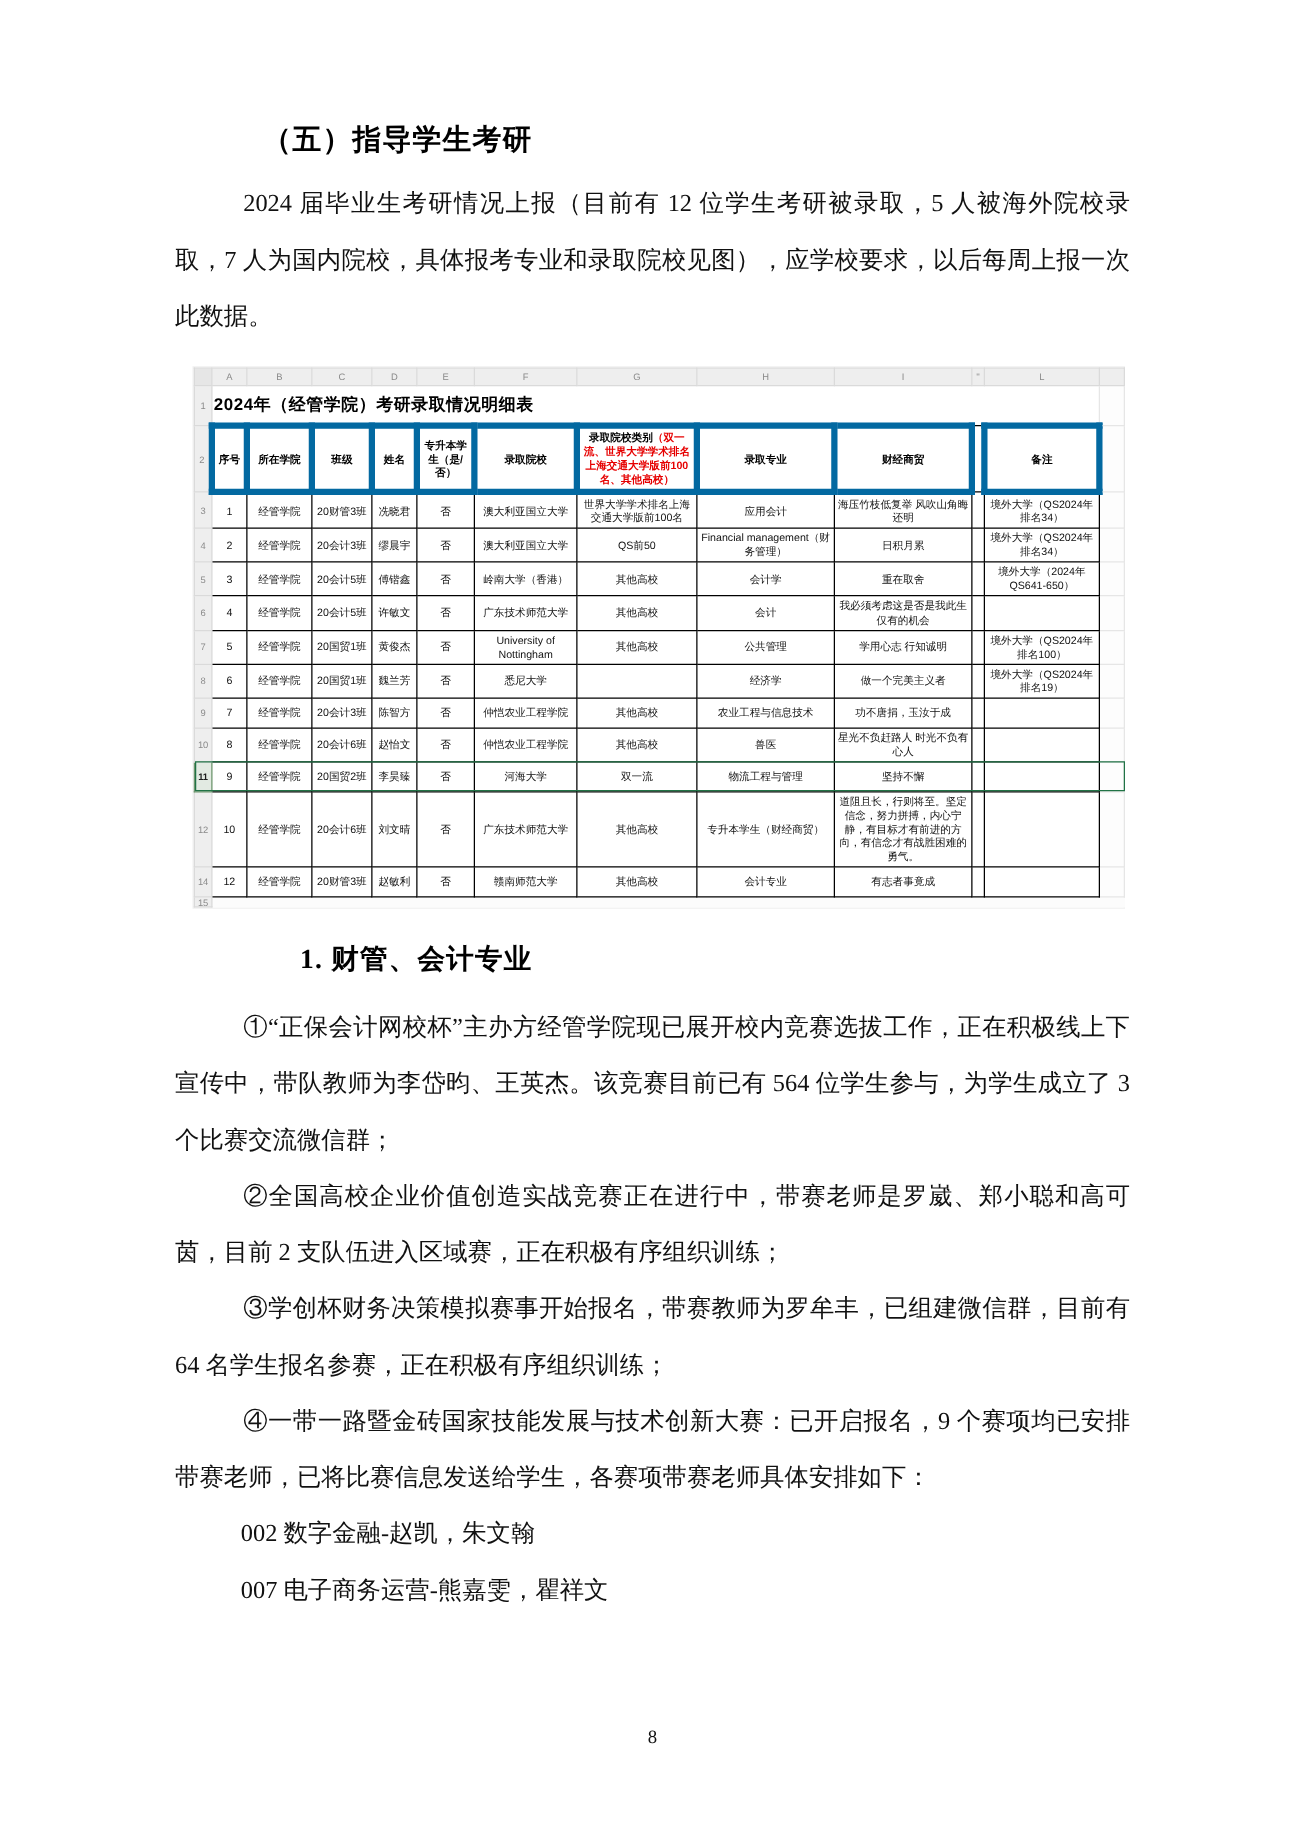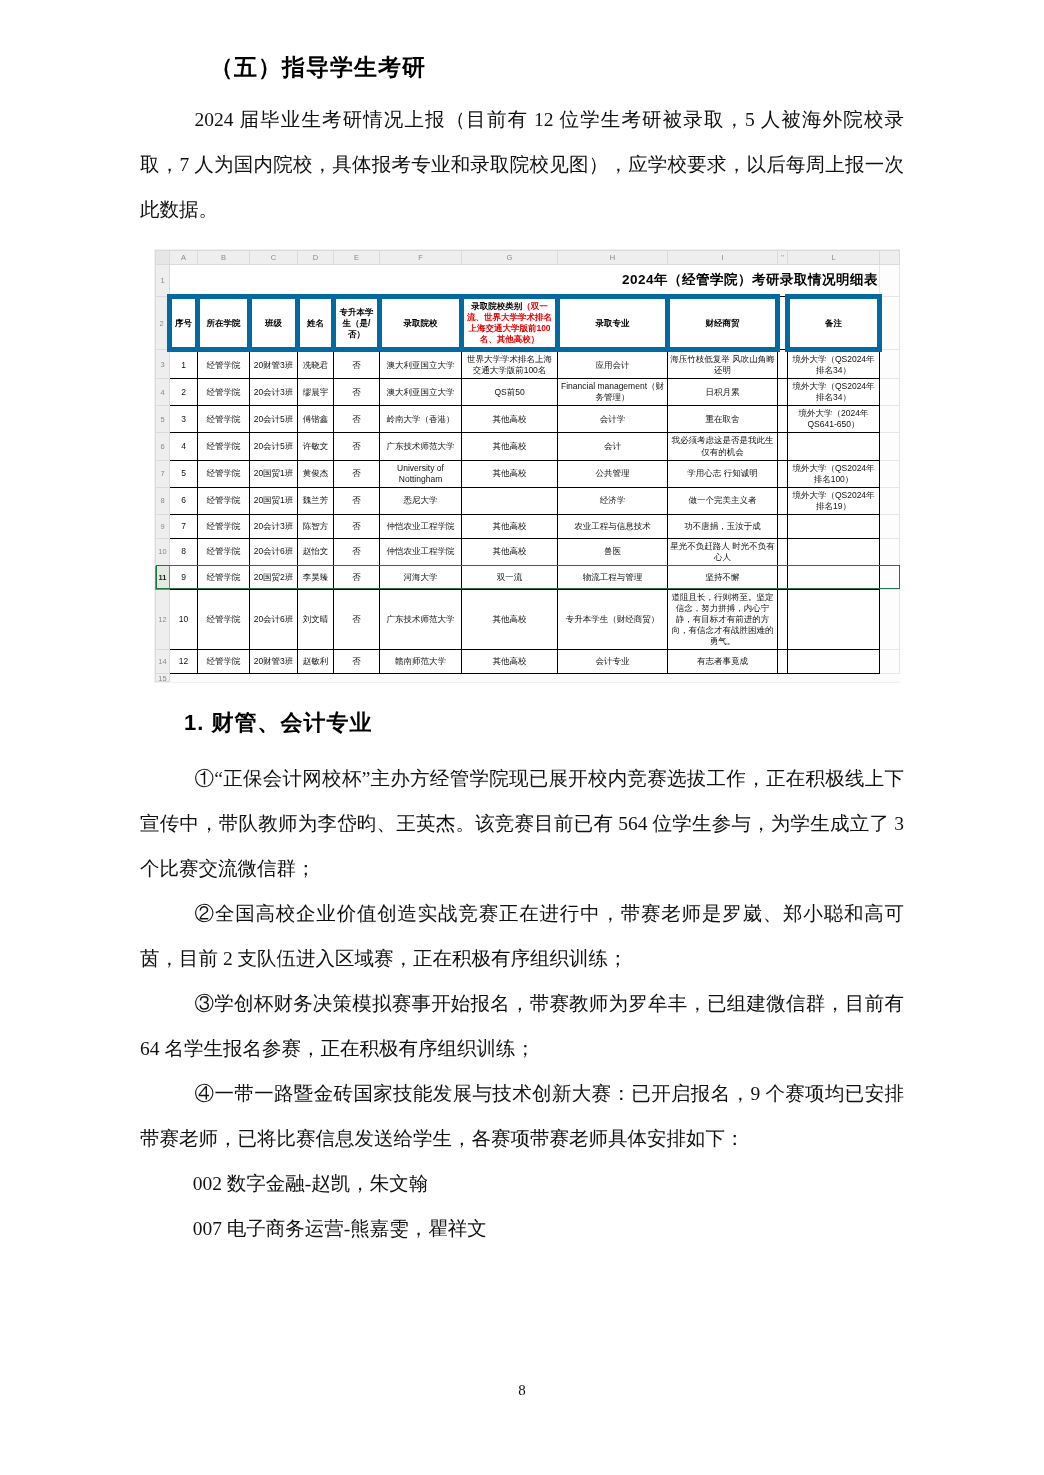--- a/index.html
+++ b/index.html
@@ -1,27 +1,27 @@
 <!DOCTYPE html>
 <html><head>
 <meta charset="utf-8">
 <style>
   html,body{margin:0;padding:0;background:#888;}
   .page{
     width:1044px;height:1475px;margin:0 auto;background:#fff;position:relative;
     font-family:"Liberation Serif","DejaVu Serif",serif;color:#141414;overflow:hidden;
   }
-  .content{padding:52px 140px 0 140px;}
+  .content{padding:96px 140px 0 140px;}
   .h-main{
     font-family:"Liberation Sans","DejaVu Sans",sans-serif;font-weight:700;
     font-size:23px;color:#000;margin:0 0 0 70px;letter-spacing:1px;
   }
   .h-sub{
-    font-family:Liberation Sans, sans-serif;font-weight:700;
-    font-size:22px;color:#000;margin:26px 0 0 44px;letter-spacing:1px;
+    font-family:Liberation Serif, serif;font-weight:700;
+    font-size:22px;color:#000;margin:26px 0 0 100px;letter-spacing:1px;
   }
   .para{
     font-size:19.5px;line-height:45px;text-align:justify;margin:14px 0 0 0;
     text-indent:2.8em;color:#111;
   }
   .item-line{
     font-size:19.5px;line-height:45px;margin:0;text-indent:2.7em;color:#111;
   }
   
   .sheet{
@@ -37,21 +37,21 @@
     border:1px solid #dadada;height:13px;line-height:11px;padding:0;
   }
   .corner{background:#e6e6e6;}
   .rn{
     background:#eeeeee;color:#8a8a8a;font-size:7.5px;text-align:center;
     border:1px solid #dadada;padding:0 1px;
   }
   .rn-sel{background:#e2eae2;color:#1e1e1e;border:1px solid #6d956d;font-weight:700;}
   
   .title-cell{
-    background:#fff;border:none;text-align:right;font-weight:700;
+    background:#fff;border:none;text-align:left;font-weight:700;
     font-size:13.5px;color:#000;height:27px;letter-spacing:.5px;
   }
   
   .hd{
     border:5px solid #0369a1;background:#fff;font-weight:700;font-size:8.5px;
     text-align:center;color:#000;padding:2px 1px;line-height:1.3;
   }
   .hd .red{color:#e60000;}
   .dc{
     border:1px solid #000;background:#fff;font-size:8.5px;text-align:center;

